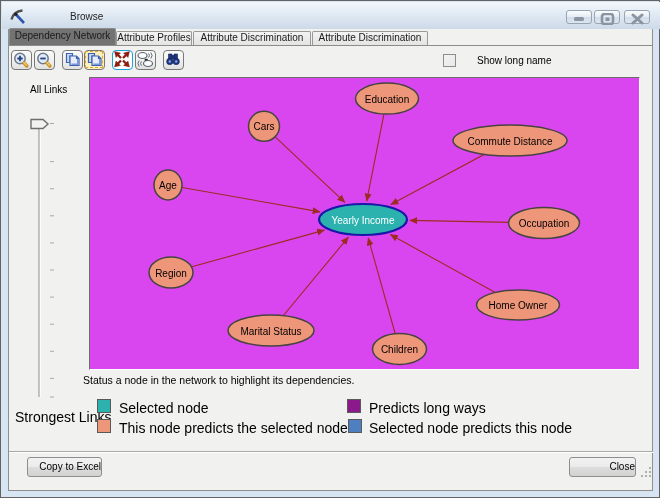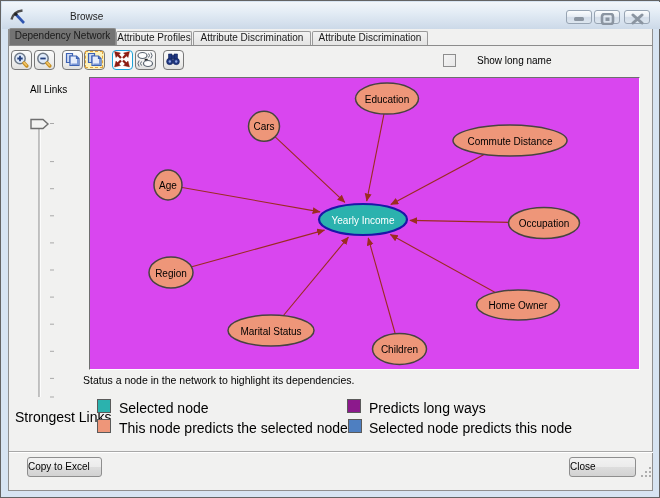--- a/index.html
+++ b/index.html
@@ -22,21 +22,21 @@
 #cblabel{position:absolute;left:452px;top:26px;font-size:10px;color:#000;margin-left:16px;}
 
 #canvas{position:absolute;left:80px;top:48px;width:551px;height:293px;background:#d946ef;border-top:1px solid #6e6e6e;border-left:1px solid #6e6e6e;border-right:1px solid #fdfdfd;border-bottom:1px solid #fdfdfd;}
 
 #alllinks{position:absolute;left:21px;top:55px;font-size:10px;color:#000;}
 #stronglinks{position:absolute;left:6px;top:380px;font-size:14px;color:#000;}
 #seltext{position:absolute;left:74px;top:345px;font-size:10.5px;color:#000;}
 .lgsq{position:absolute;width:14px;height:14px;border:1px solid #5a5a5a;}
 .lgtext{position:absolute;font-size:14px;color:#000;}
 #sep{position:absolute;left:0px;top:422px;width:644px;height:2px;border-top:1px solid #a8a8a8;border-bottom:1px solid #fff;}
-.btn{position:absolute;top:428px;height:20px;border:1px solid #8e8e8e;border-radius:3px;background:linear-gradient(to bottom,#f2f2f2 0%,#ebebeb 50%,#dddddd 50%,#d2d2d2 100%);font-size:10px;color:#000;text-align:left;line-height:18px;white-space:nowrap;}
+.btn{position:absolute;top:428px;height:20px;border:1px solid #8e8e8e;border-radius:3px;background:linear-gradient(to bottom,#f2f2f2 0%,#ebebeb 50%,#dddddd 50%,#d2d2d2 100%);font-size:10px;color:#000;text-align:right;line-height:18px;white-space:nowrap;}
 </style>
 </head>
 <body>
 <div id="win">
   <div id="titlebar">
     <svg width="34" height="28" style="position:absolute;left:0;top:0">
       <path d="M 14 12.5 L 22 21" stroke="#2f55b0" stroke-width="2.6" fill="none"></path>
       <path d="M 9.5 17.5 Q 11.5 9.5 20.5 8.5" stroke="#4d4d4d" stroke-width="2.4" fill="none"></path>
       <circle cx="13.8" cy="12.2" r="1.6" fill="#222"></circle>
     </svg>

